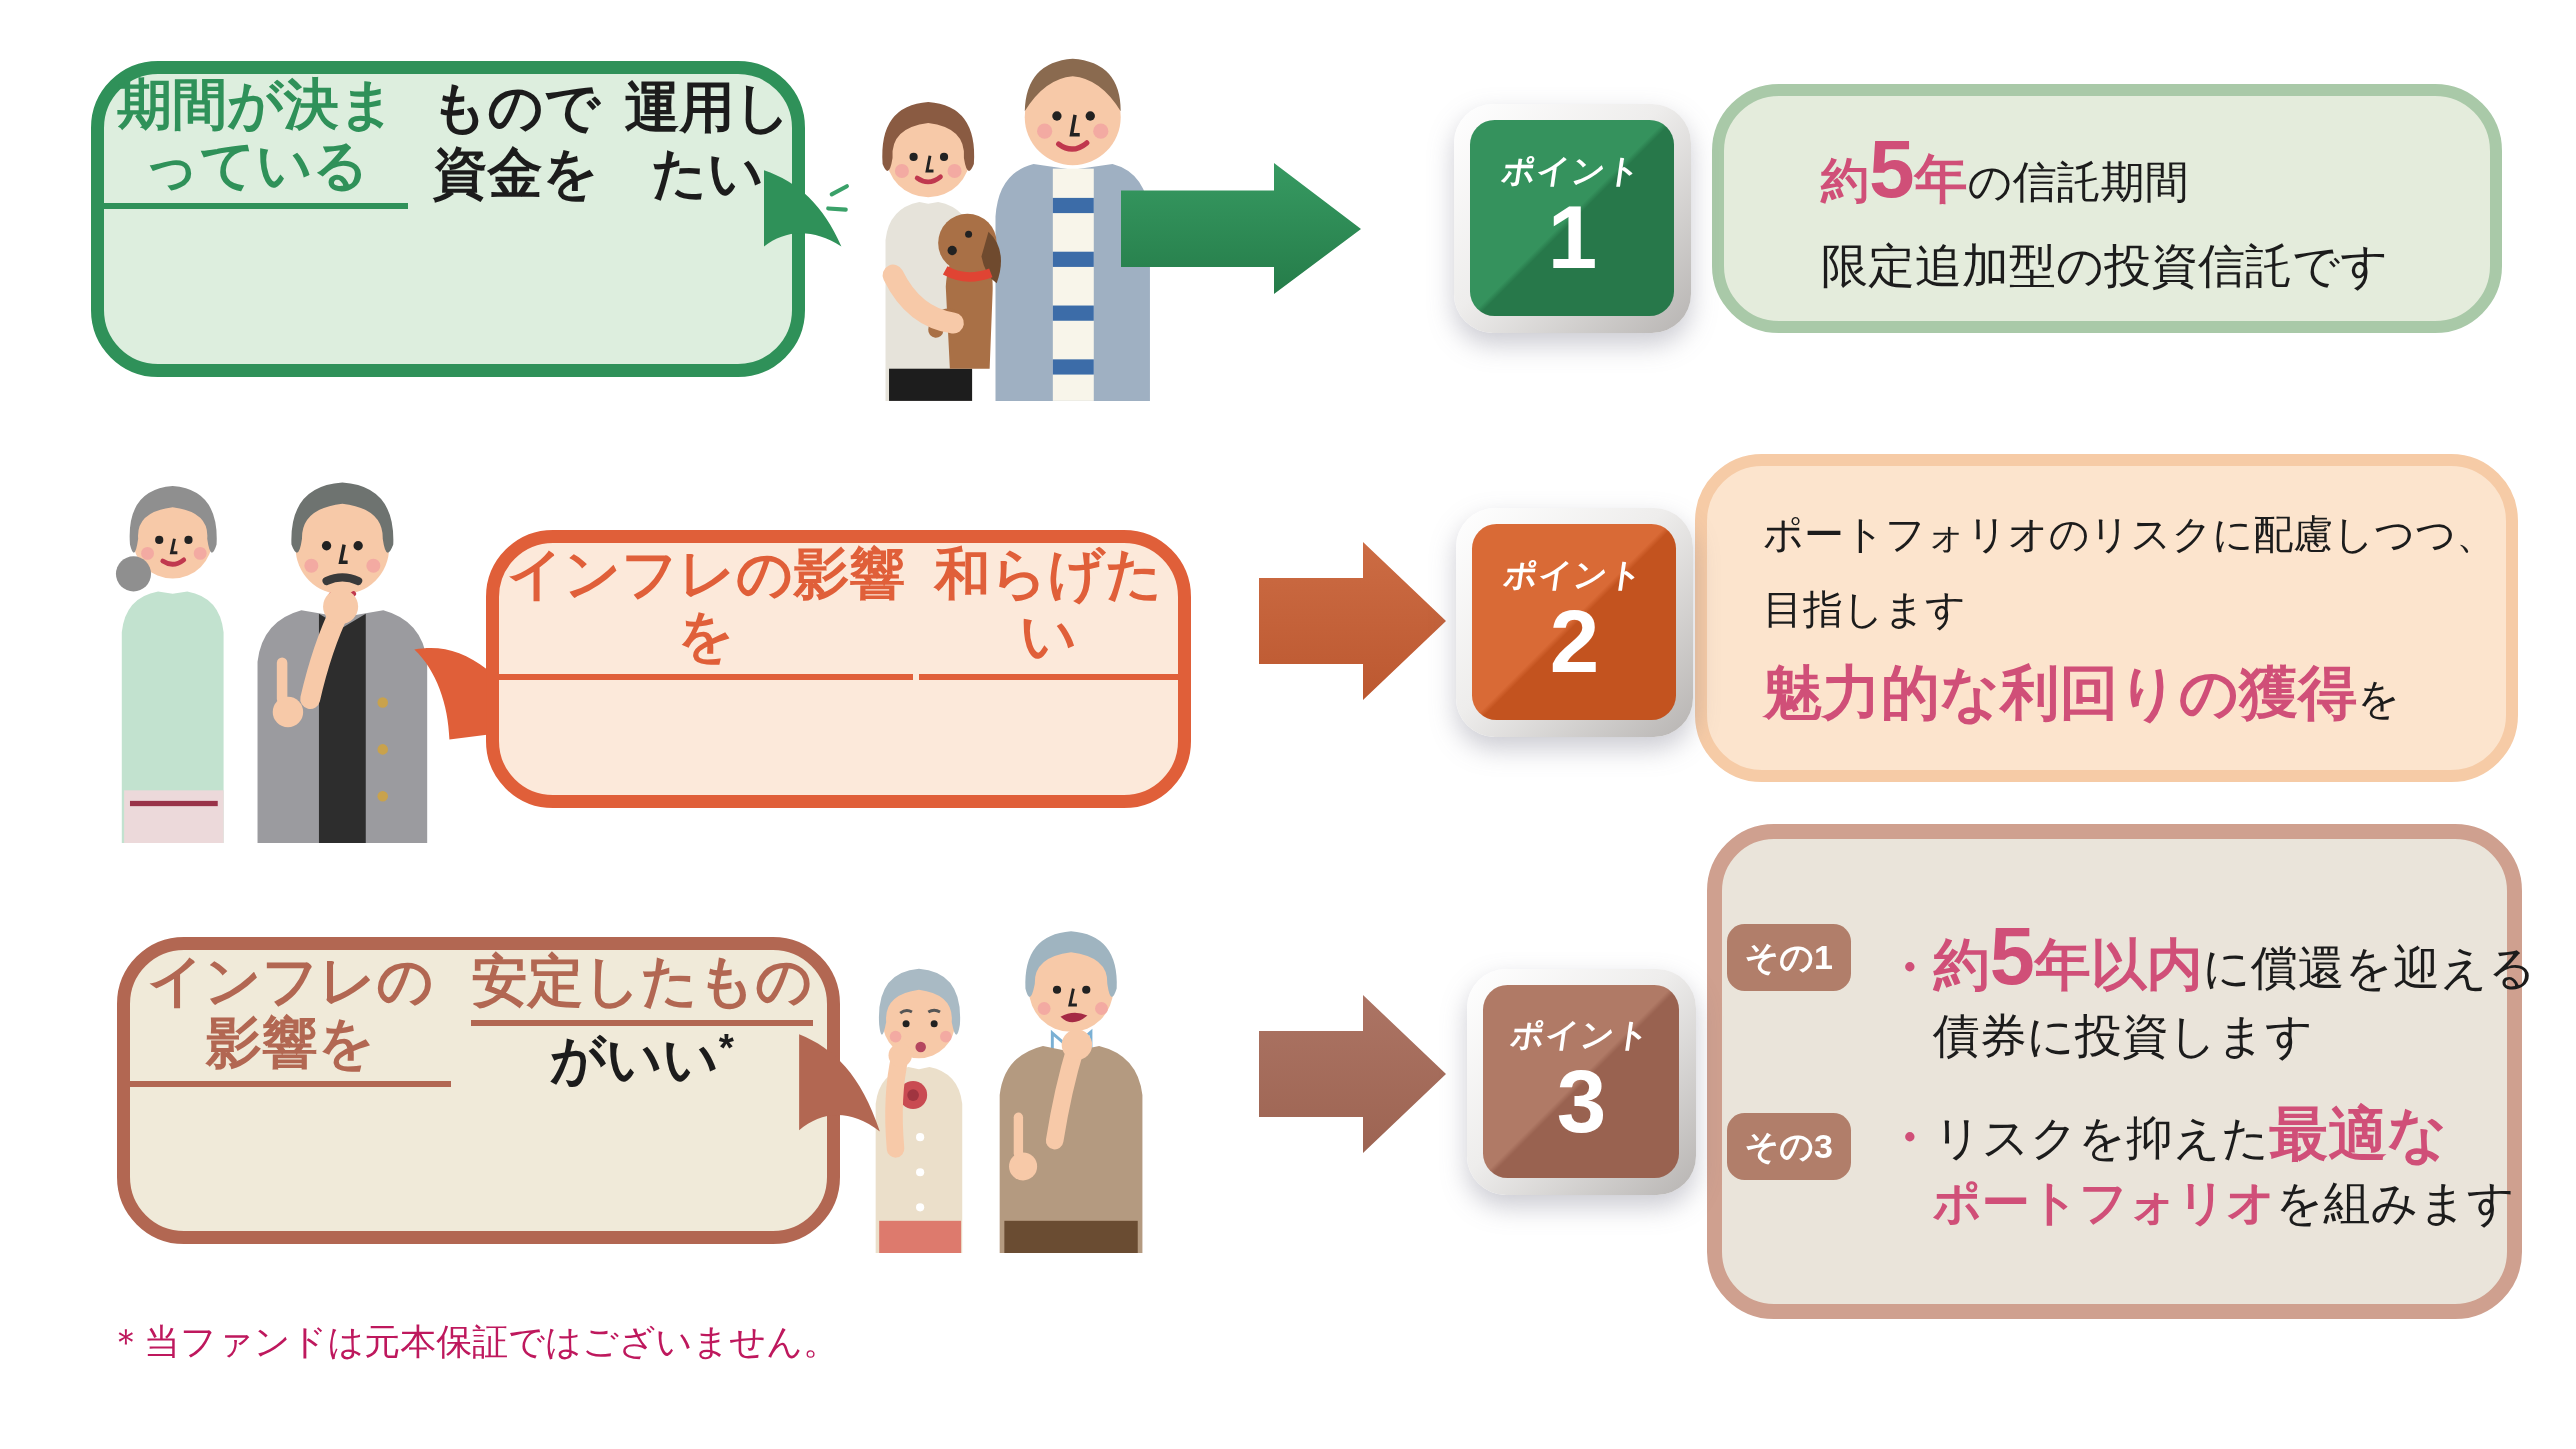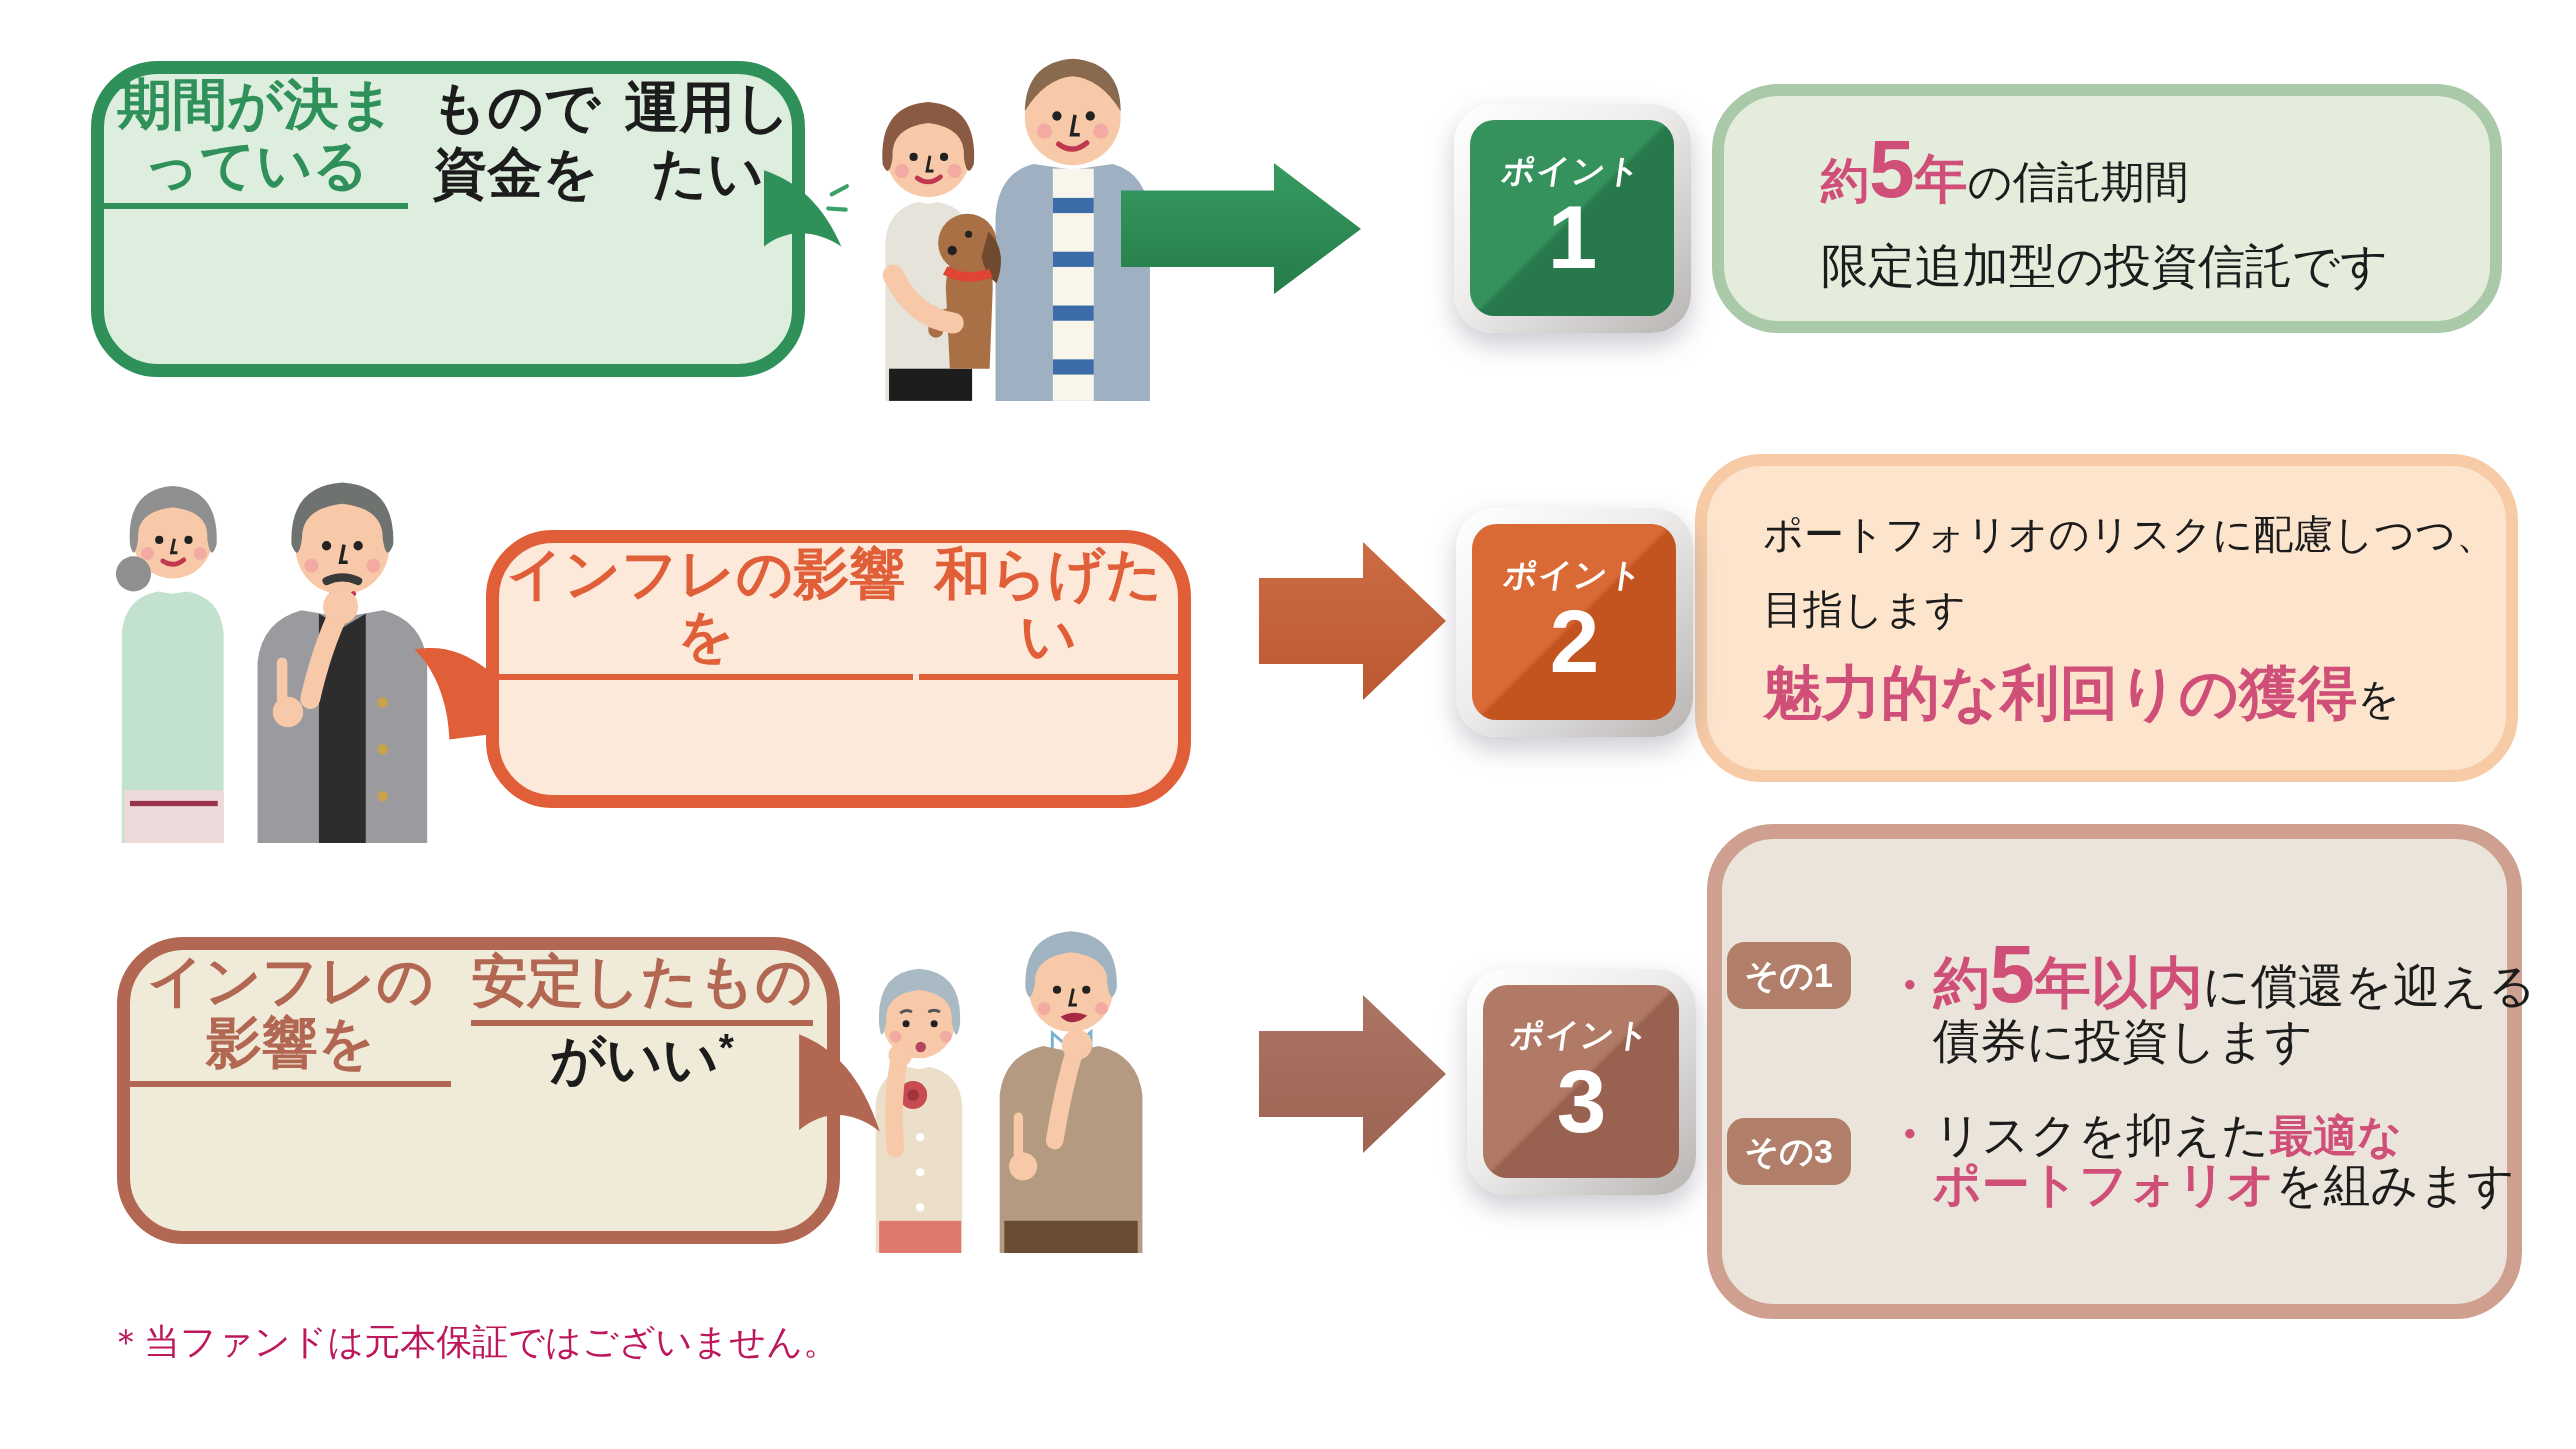--- a/index.html
+++ b/index.html
@@ -48,21 +48,21 @@
   .panel-rose{background:#eae4da;border:15px solid #cfa08f;padding:41px 35px 41px 0;gap:46px;}
   .pl-line{line-height:1;white-space:nowrap;}
   .pink{color:#d04f78;font-weight:700;}
   .blk{color:#1c1c1c;font-weight:500;}
 
   
   .p3-item{display:flex;align-items:flex-start;}
   .p3-label{flex:0 0 auto;width:124px;height:67px;margin:8.2px 34px 0 4.7px;border-radius:17.6px;
             background:#b17e6a;color:#fff;font-size:34px;font-weight:700;
             display:flex;align-items:center;justify-content:center;}
-  .p3-text{display:flex;flex-direction:column;gap:2px;}
+  .p3-text{display:flex;flex-direction:column;gap:15px;}
   .p3-line2{padding-left:48px;}
 
   .illus{position:absolute;z-index:1;}
   .footnote{position:absolute;left:108px;top:1318px;font-size:36px;font-weight:500;color:#be185d;}
 </style>
 </head>
 <body>
 
 <div class="canvas">
 
@@ -256,21 +256,21 @@
         </div>
         <div class="pl-line p3-line2 blk" style="font-size:47px;">債券に投資します</div>
       </div>
     </div>
 
 
     <div class="p3-item">
       <div class="p3-label">その3</div>
       <div class="p3-text">
         <div class="pl-line">
-          <span class="pink" style="font-size:49px;">・</span><span class="blk" style="font-size:47px;">リスクを抑えた</span><span class="pink" style="font-size:44px;">最適な</span>
+          <span class="pink" style="font-size:49px;">・</span><span class="blk" style="font-size:47px;">リスクを抑えた</span><span class="pink" style="font-size:59px;">最適な</span>
         </div>
         <div class="pl-line p3-line2">
           <span class="pink" style="font-size:48px;">ポートフォリオ</span><span class="blk" style="font-size:47px;">を組みます</span>
         </div>
       </div>
     </div>
 
   </div>
 
   <div class="footnote">＊当ファンドは元本保証ではございません。</div>

